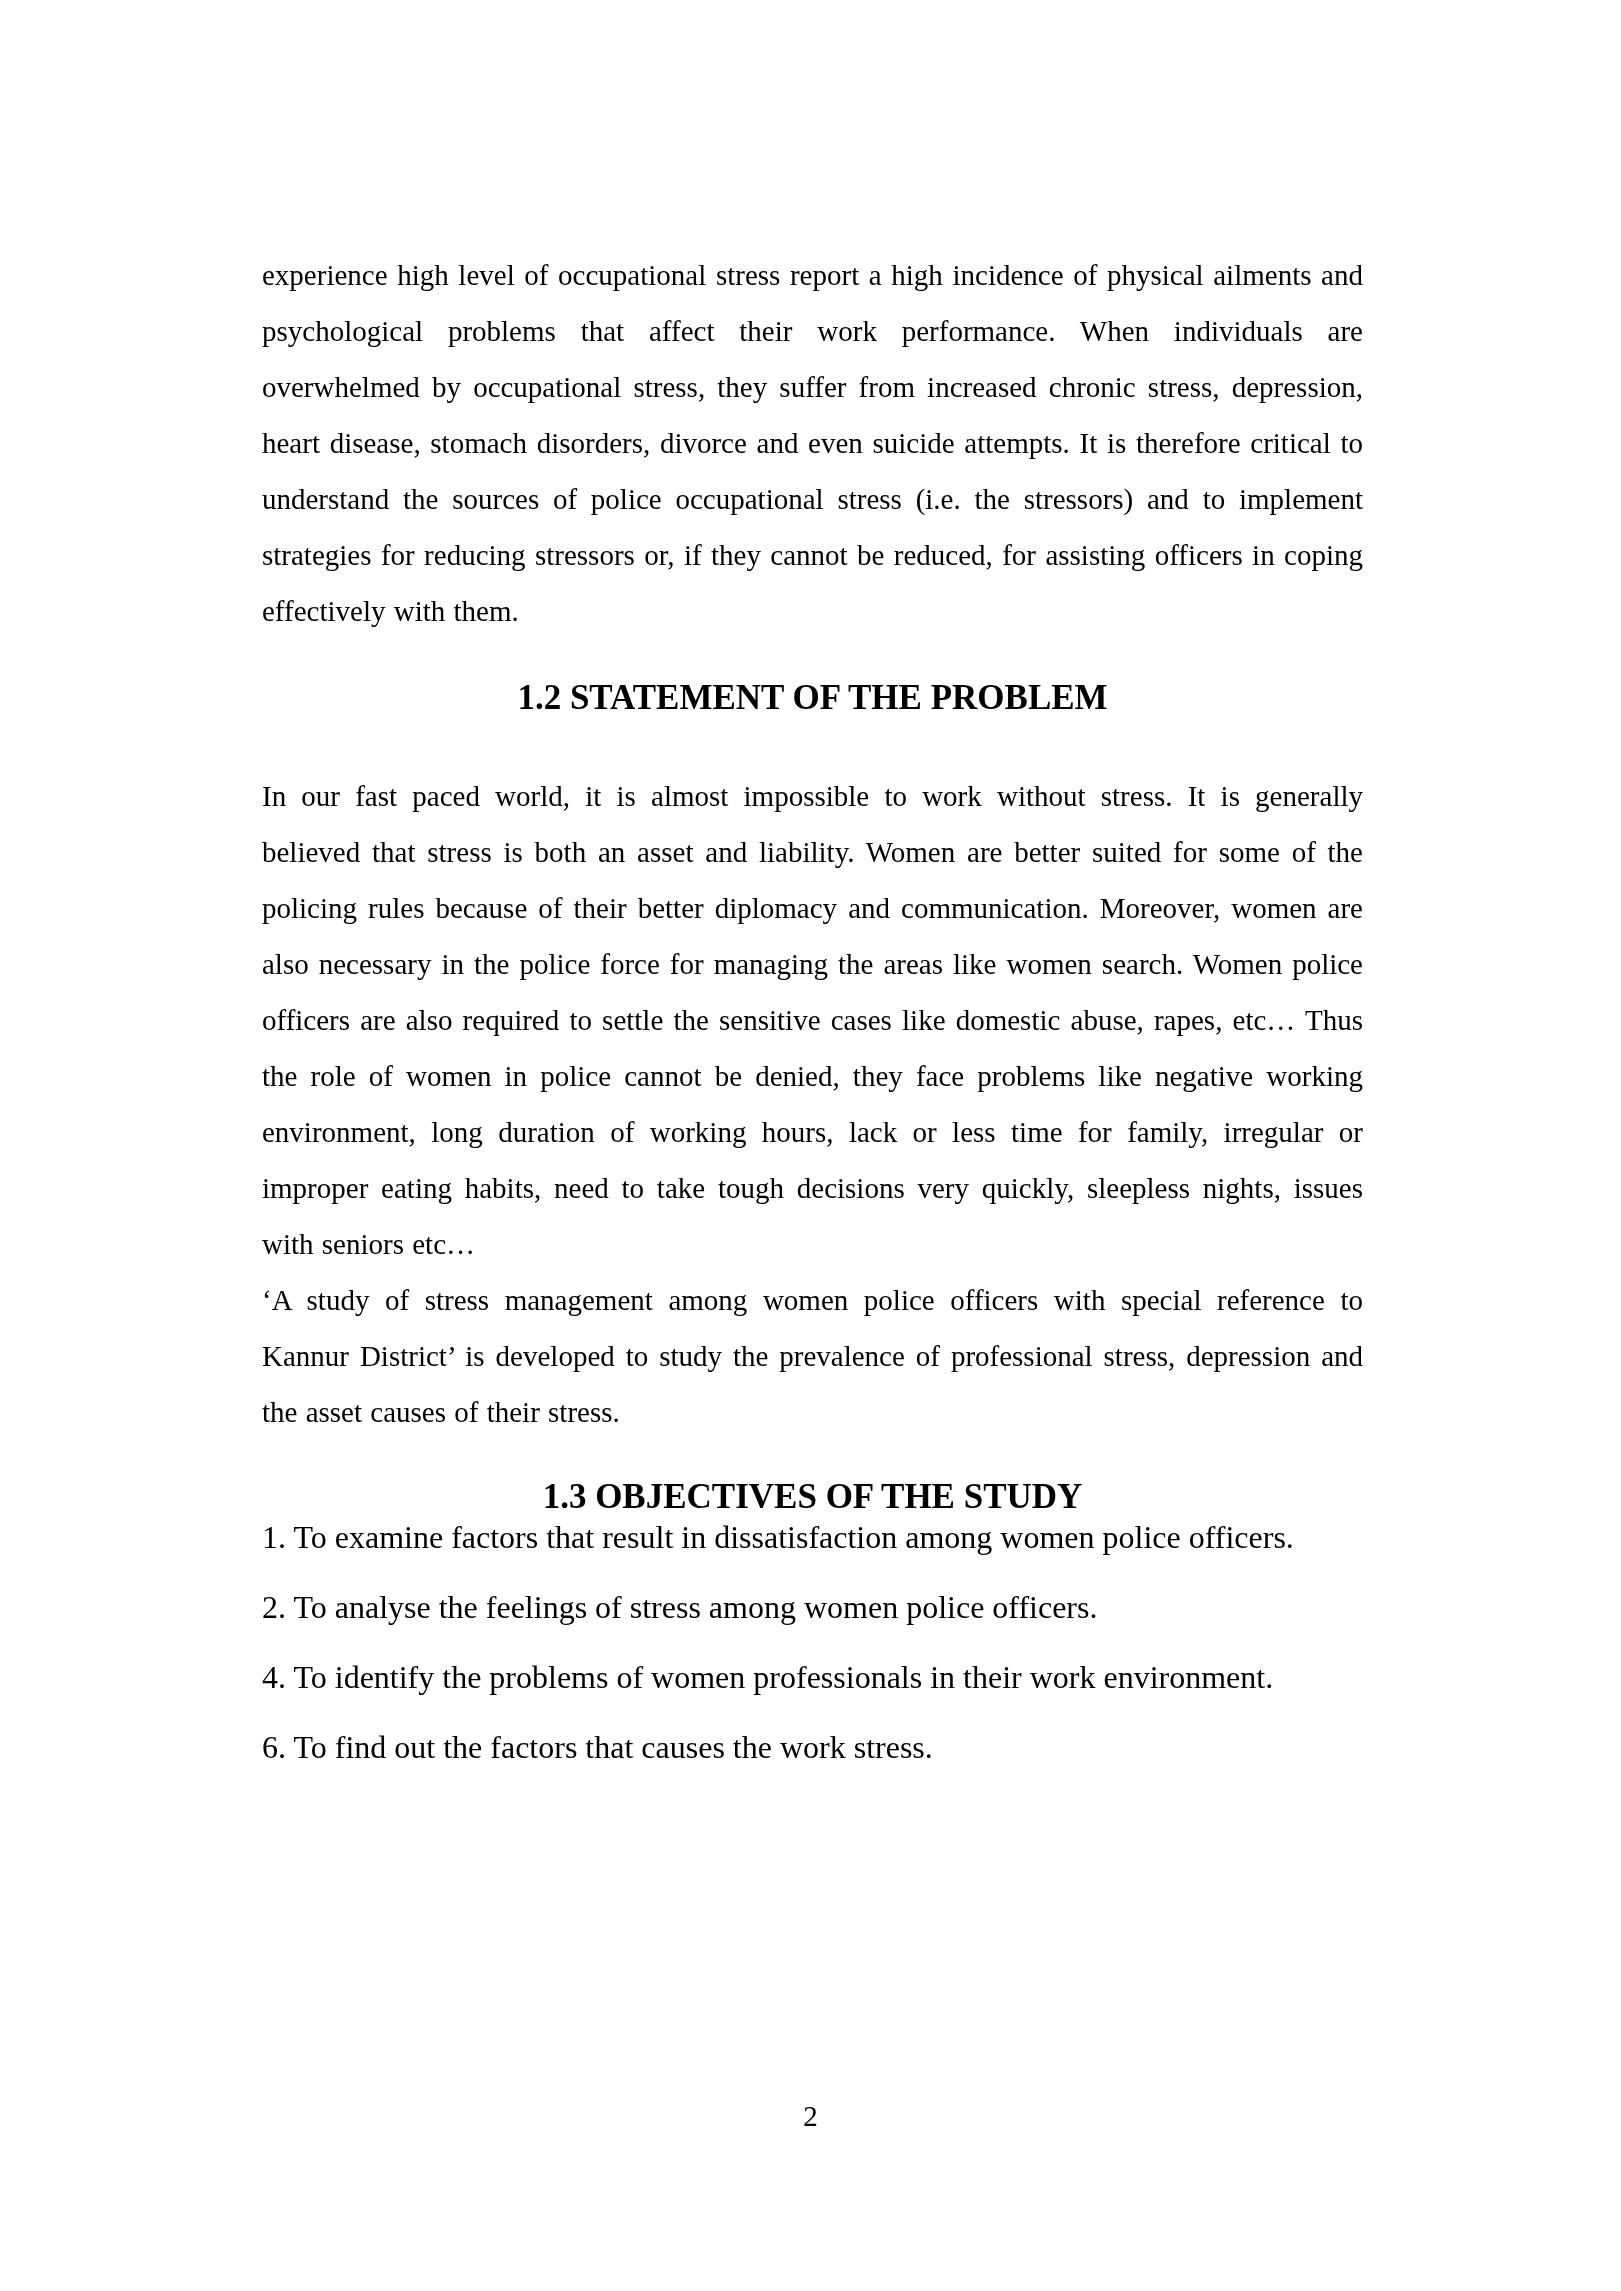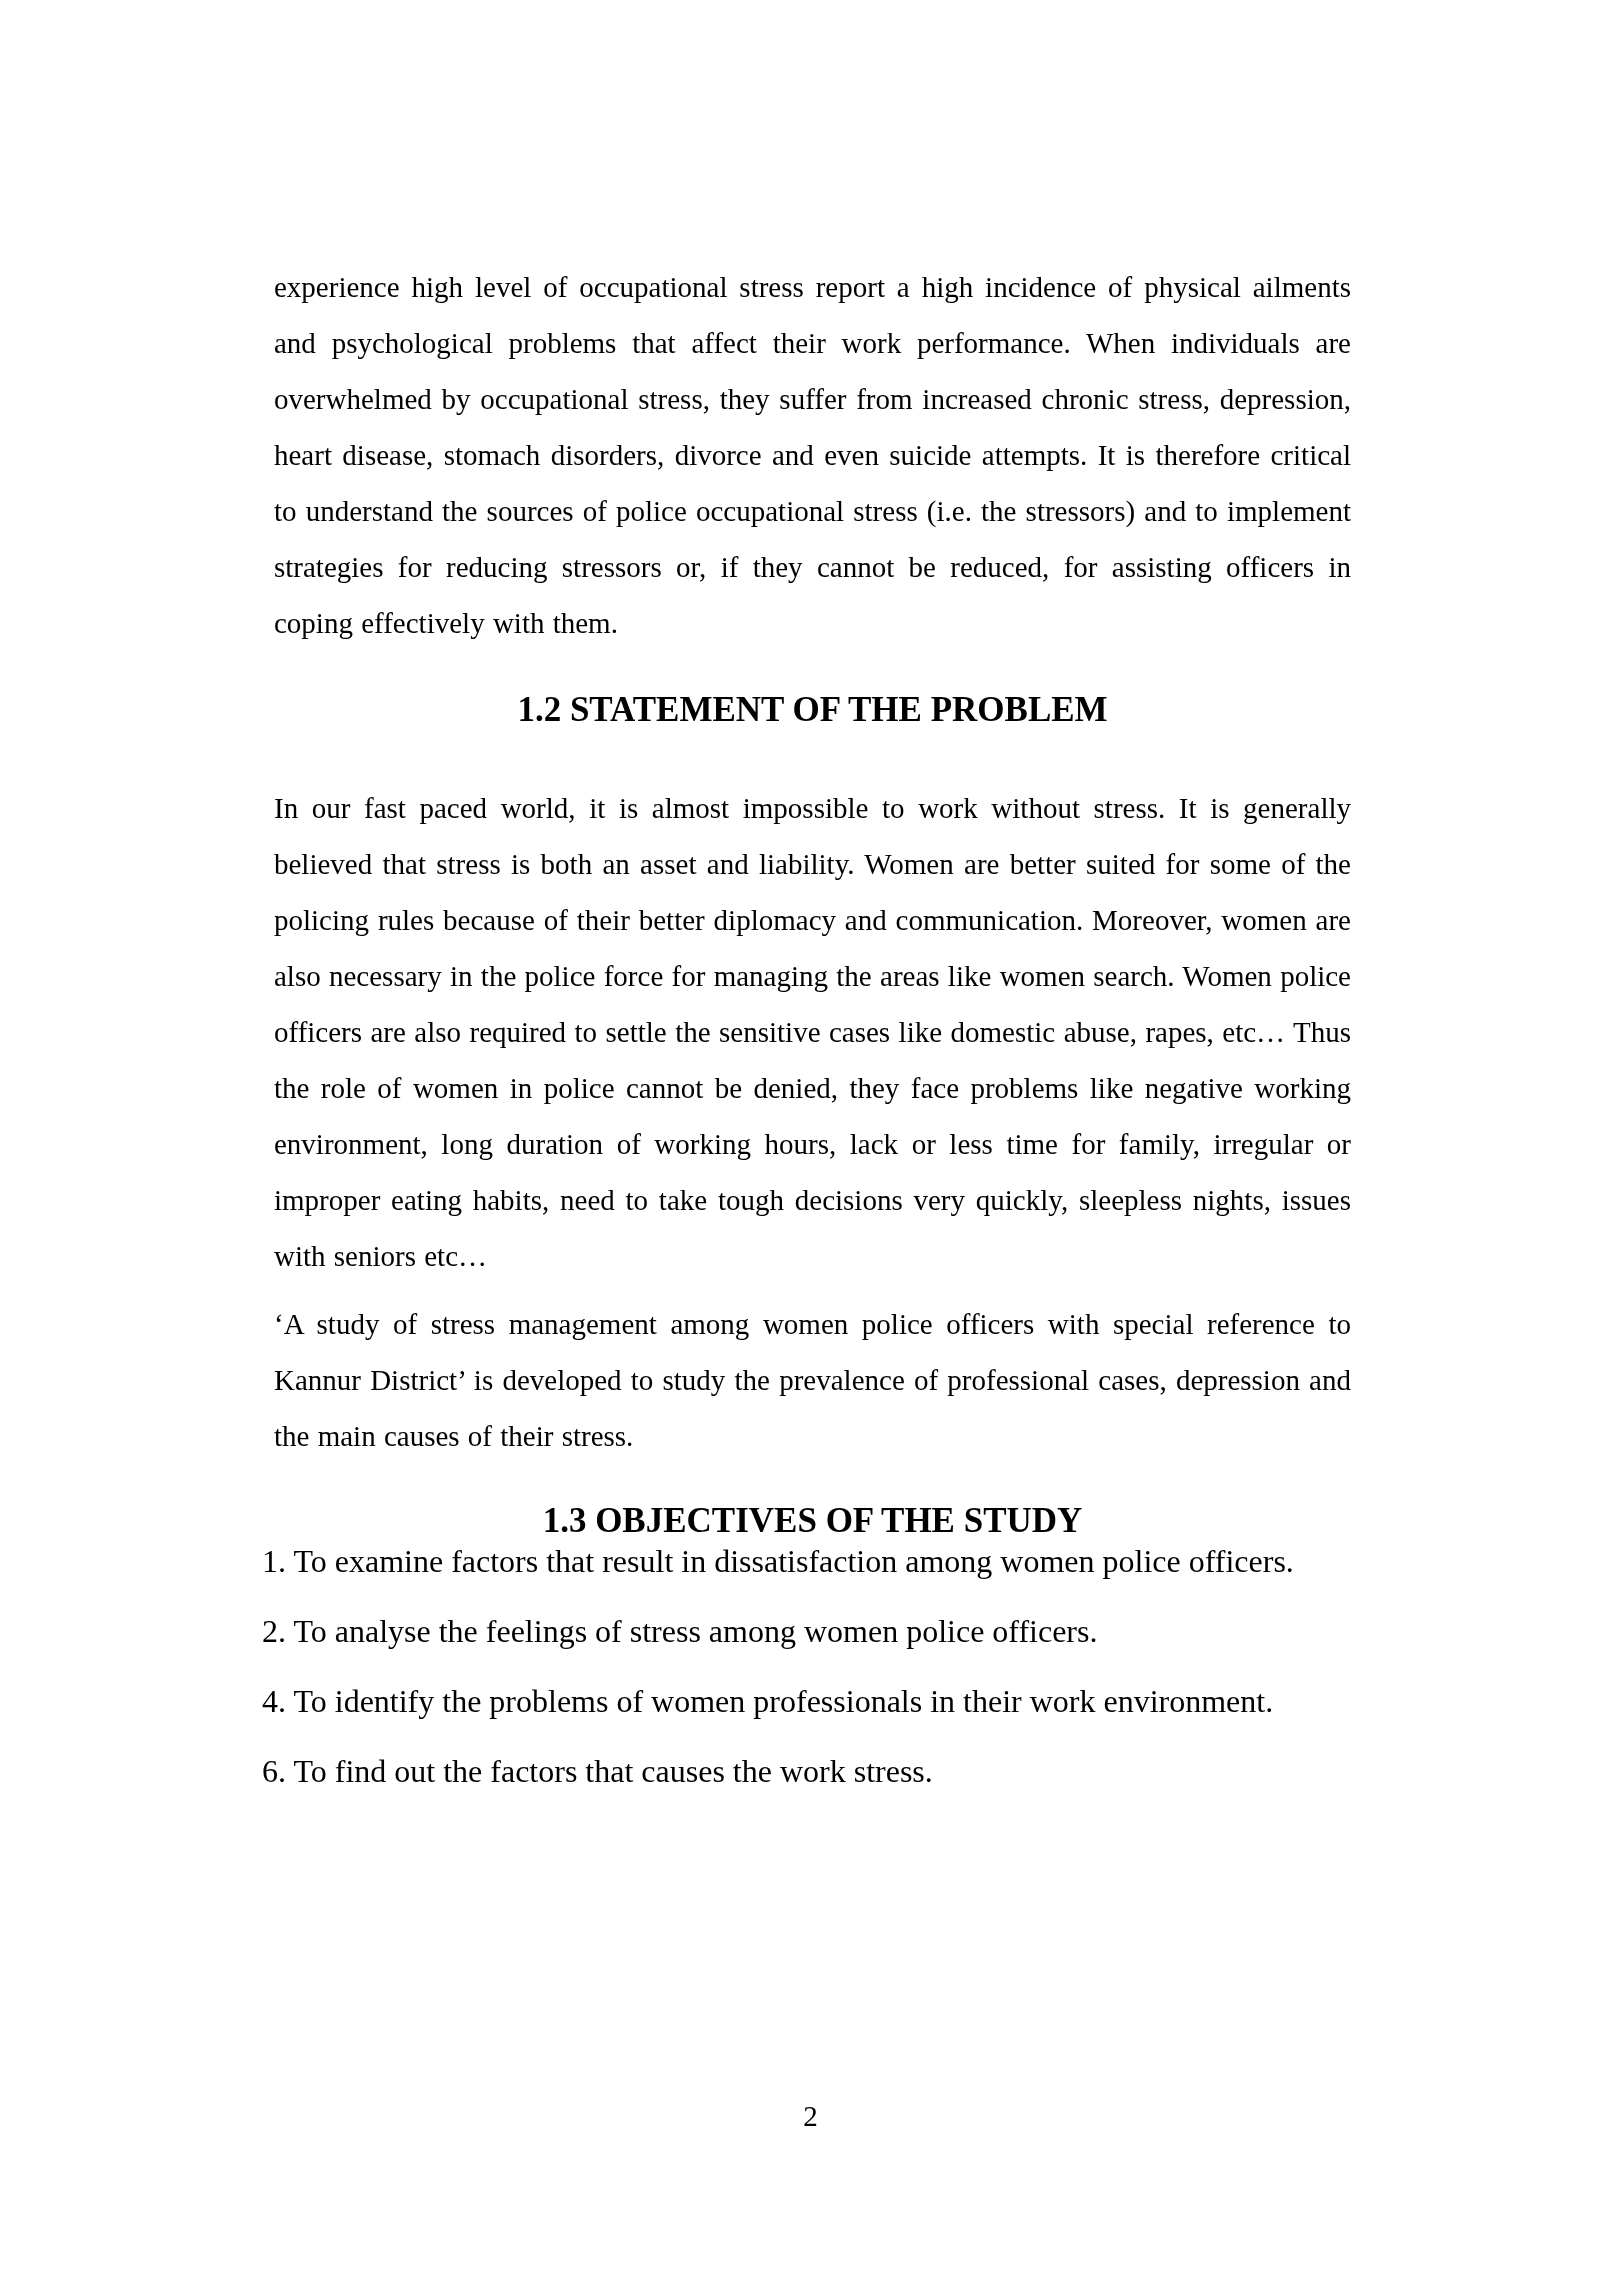--- a/index.html
+++ b/index.html
@@ -20,21 +20,21 @@
     position: absolute;
     left: 262px;
     top: 247px;
     width: 1101px;
   }
   .body-paragraph {
     font-size: 29px;
     line-height: 56px;
     text-align: justify;
     text-justify: inter-word;
-    margin: 12px;
+    margin: 0;
     word-spacing: 1px;
   }
   .section-heading {
     font-size: 35px;
     font-weight: 700;
     line-height: 43px;
     text-align: center;
     margin: 0;
   }
   .heading-problem {
@@ -70,21 +70,21 @@
 
 <div class="page">
   <div class="content">
 
     <p class="body-paragraph">experience high level of occupational stress report a high incidence of physical ailments and psychological problems that affect their work performance.  When individuals are overwhelmed by occupational stress, they suffer from increased chronic stress, depression, heart disease, stomach disorders, divorce and even suicide attempts. It is therefore critical to understand the sources of police occupational stress (i.e. the stressors) and to implement strategies for reducing stressors or, if they cannot be reduced, for assisting officers in coping effectively with them.</p>
 
     <h2 class="section-heading heading-problem">1.2 STATEMENT OF THE PROBLEM</h2>
 
     <p class="body-paragraph">In our fast paced world, it is almost impossible to work without stress. It is generally believed that stress is both an asset and liability. Women are better suited for some of the policing rules because of their better diplomacy and communication. Moreover, women are also necessary in the police force for managing the areas like women search. Women police officers are also required to settle the sensitive cases like domestic abuse, rapes, etc… Thus the role of women in police cannot be denied, they face problems like negative working environment, long duration of working hours, lack or less time for family, irregular or improper eating habits, need to take tough decisions very quickly, sleepless nights, issues with seniors etc…</p>
 
-    <p class="body-paragraph">‘A study of stress management among women police officers with special reference to Kannur District’ is developed to study the prevalence of professional cases, depression and the main causes of their stress.</p>
+    <p class="body-paragraph">‘A study of stress management among women police officers with special reference to Kannur District’ is developed to study the prevalence of professional stress, depression and the asset causes of their stress.</p>
 
     <h2 class="section-heading heading-objectives">1.3 OBJECTIVES OF THE STUDY</h2>
 
     <ul class="objectives-list">
       <li class="objective-item">1. To examine factors that result in dissatisfaction among women police officers.</li>
       <li class="objective-item">2. To analyse the feelings of stress among women police officers.</li>
       <li class="objective-item">4. To identify the problems of women professionals in their work environment.</li>
       <li class="objective-item">6. To find out the factors that causes the work stress.</li>
     </ul>
 

